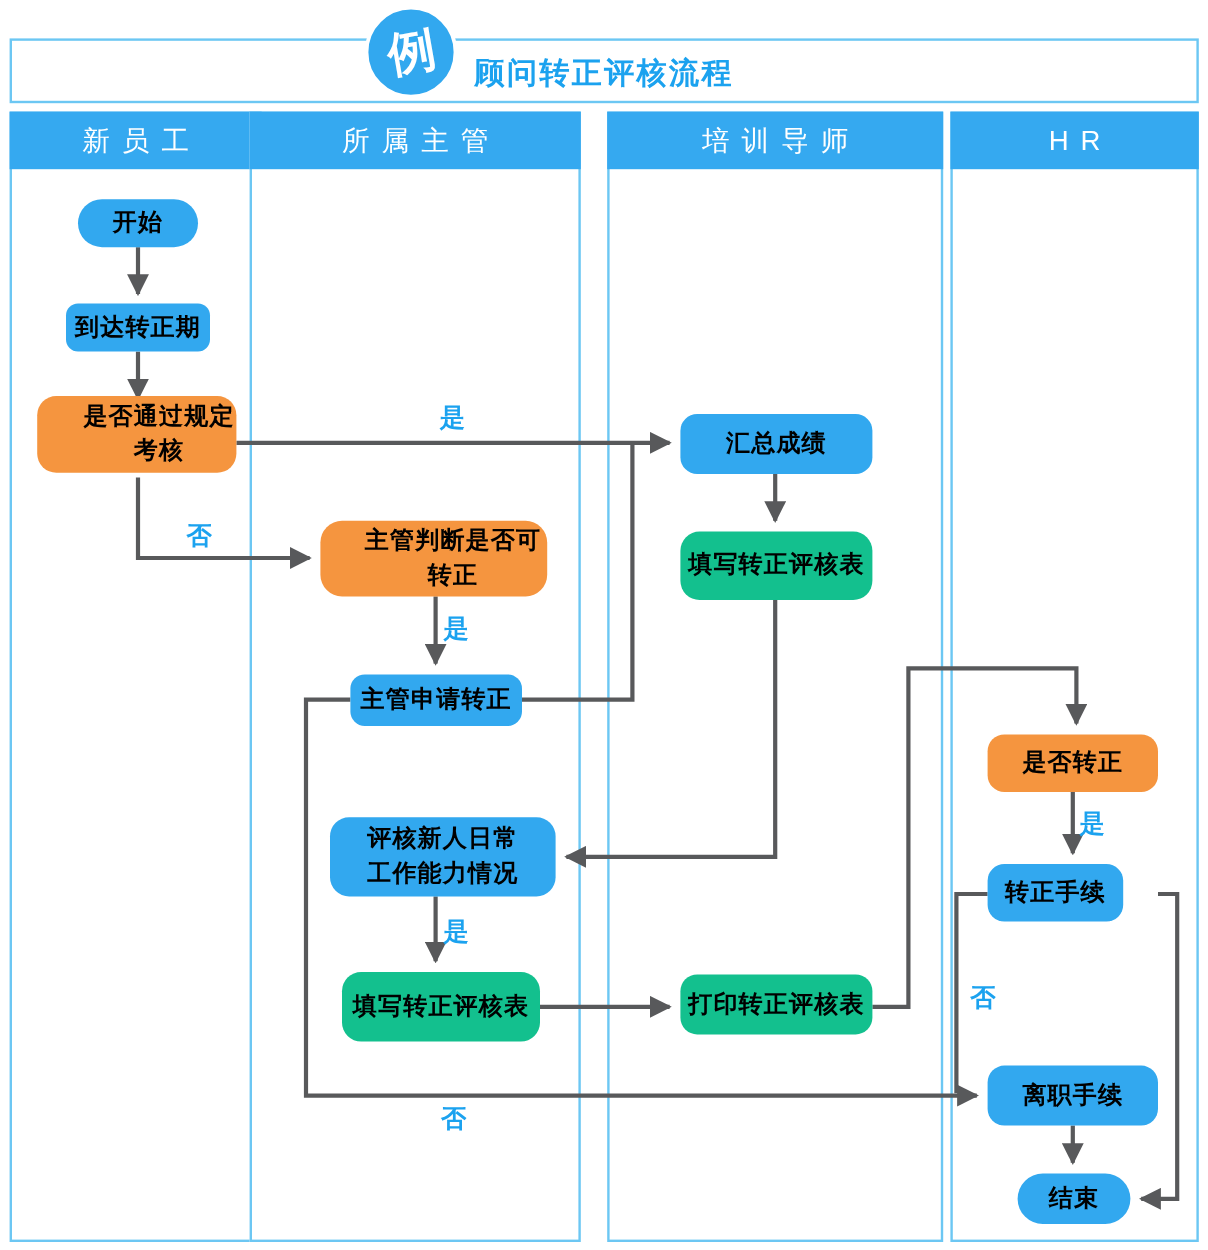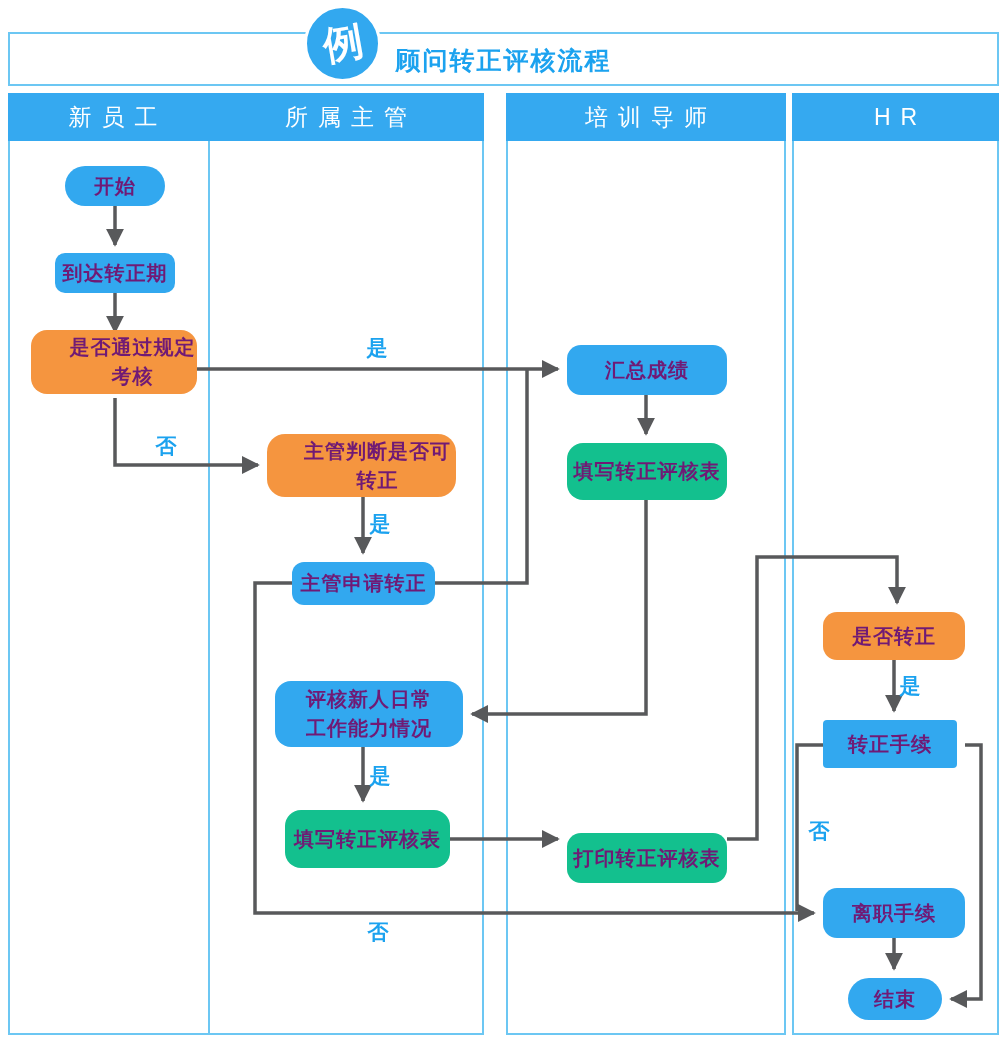--- a/index.html
+++ b/index.html
@@ -41,21 +41,21 @@
     position:absolute;left:-2px;top:-2px;right:-2px;height:48px;
     background:var(--lane-bg);color:#fff;font-size:23px;font-weight:400;
     letter-spacing:10px;text-indent:10px;
     display:flex;align-items:center;justify-content:center;
   }
   
   svg.edges{position:absolute;left:0;top:0;width:1007px;height:1042px;z-index:2;}
   .edge{fill:none;stroke:var(--arrow);stroke-width:3.5px;}
   
   .node{
-    position:absolute;z-index:4;border-radius:14px;color:#701a75;
+    position:absolute;z-index:4;border-radius:14px;color:#000000;
     font-size:20px;font-weight:700;line-height:1.45;letter-spacing:1px;
     display:flex;flex-direction:column;align-items:center;justify-content:center;
     text-align:center;
   }
   .node.blue{background:var(--blue);}
   .node.orange{background:var(--orange);}
   .node.green{background:var(--green);}
   .node.pill{border-radius:999px;}
   .edge-label{
     position:absolute;z-index:5;color:var(--label);font-size:21px;font-weight:700;
@@ -131,27 +131,27 @@
     </div>
     <div class="node green" style="left: 285px; top: 810px; width: 165px; height: 58px; border-radius: 16px;">
       <div>填写转正评核表</div>
     </div>
     <div class="node blue" style="left: 567px; top: 345px; width: 160px; height: 50px; border-radius: 14px;">
       <div>汇总成绩</div>
     </div>
     <div class="node green" style="left: 567px; top: 443px; width: 160px; height: 57px; border-radius: 16px;">
       <div>填写转正评核表</div>
     </div>
-    <div class="node green" style="left: 567px; top: 812px; width: 160px; height: 50px; border-radius: 14px; margin-top: 21px;">
+    <div class="node green" style="left: 567px; top: 812px; width: 160px; height: 50px; border-radius: 14px;">
       <div>打印转正评核表</div>
     </div>
     <div class="node orange" style="left: 823px; top: 612px; width: 142px; height: 48px; border-radius: 14px;">
       <div>是否转正</div>
     </div>
-    <div class="node blue" style="left: 823px; top: 720px; width: 134px; height: 48px; border-radius: 4px;">
+    <div class="node blue" style="left: 823px; top: 720px; width: 113px; height: 48px; border-radius: 14px;">
       <div>转正手续</div>
     </div>
     <div class="node blue" style="left: 823px; top: 888px; width: 142px; height: 50px; border-radius: 14px;">
       <div>离职手续</div>
     </div>
     <div class="node blue pill" style="left: 848px; top: 978px; width: 94px; height: 42px;">
       <div>结束</div>
     </div>
     <span class="edge-label" style="left: 377px; top: 348px;">是</span>
     <span class="edge-label" style="left: 166px; top: 446px;">否</span>

